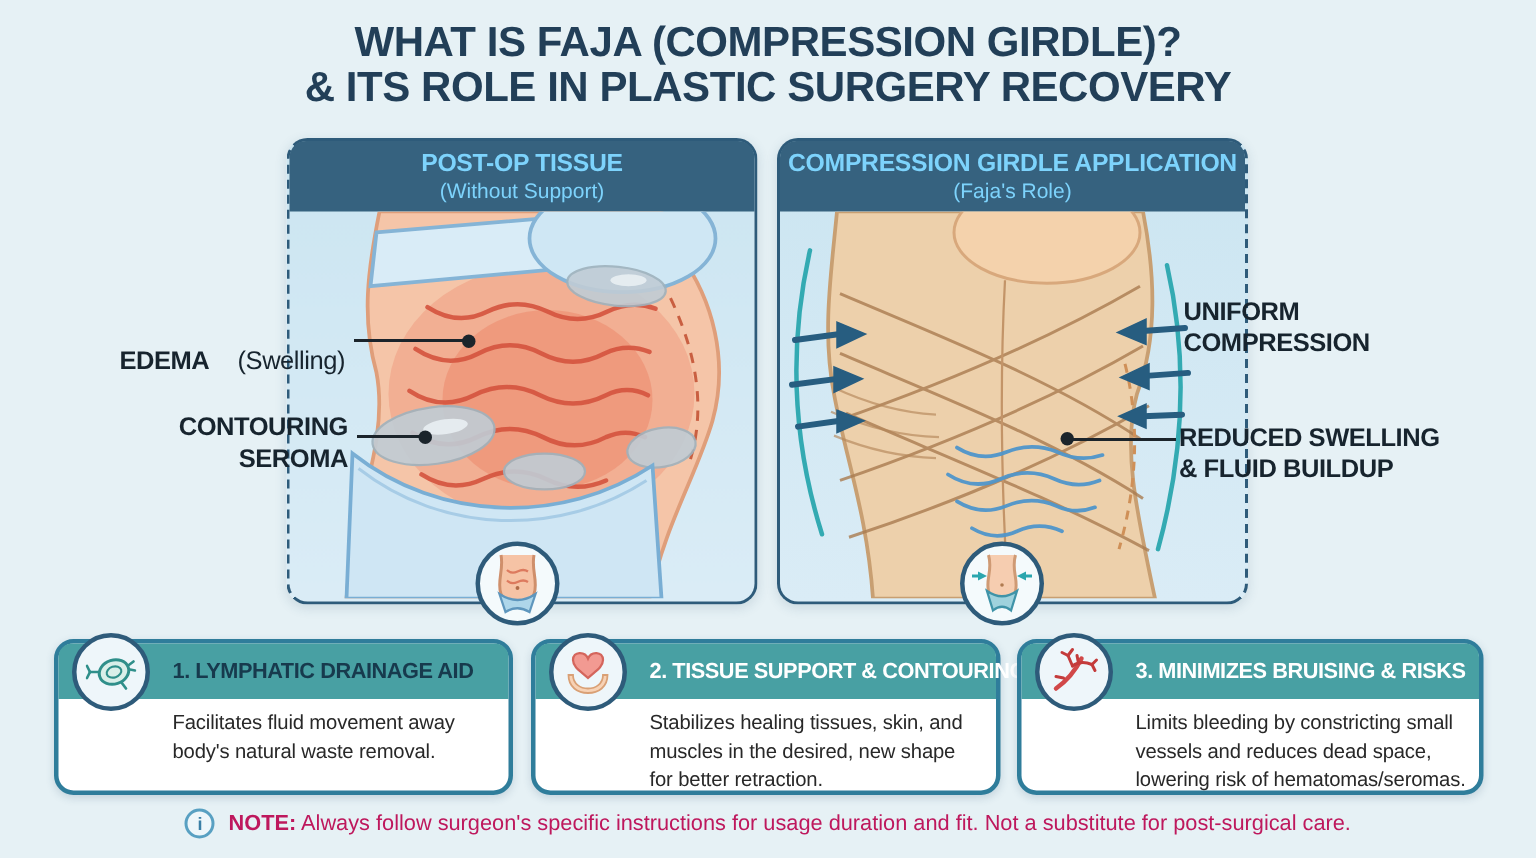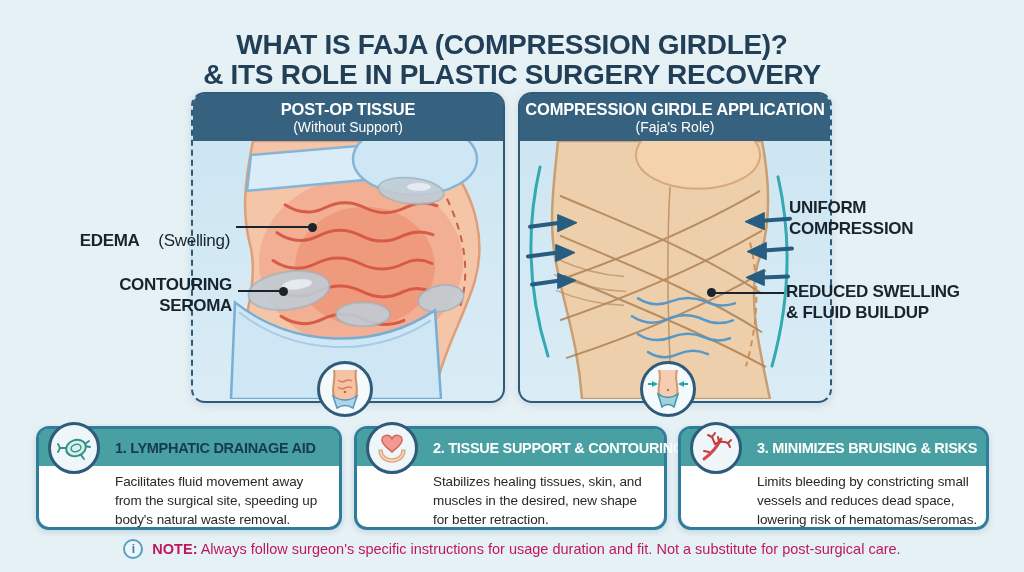--- a/index.html
+++ b/index.html
@@ -1,35 +1,35 @@
 <!DOCTYPE html>
 <html><head>
 <meta charset="utf-8">
 <style>
   html,body{margin:0;padding:0;}
   body{
     width:1024px;height:572px;position:relative;overflow:hidden;
     background:#e6f1f5;font-family:"Liberation Sans",sans-serif;
   }
   .title{
-    position:absolute;top:30px;left:0;width:100%;text-align:center;
+    position:absolute;top:13px;left:0;width:100%;text-align:center;
     font-weight:bold;font-size:28px;line-height:30px;color:#223f58;letter-spacing:-0.3px;
   }
   
   .panel{
     position:absolute;top:92px;width:314px;height:311px;box-sizing:border-box;
     border:2px solid #2e5b7a;border-radius:14px;
     background:linear-gradient(#cbe5f1,#daecf6);
     box-shadow:0 2px 8px rgba(40,80,110,.15);
   }
   .panel.left{left:191px;border-left-style:dashed;}
   .panel.right{left:518px;border-right-style:dashed;}
   .panel-header{
     height:47px;background:#36627f;border-radius:11px 11px 0 0;
-    display:flex;flex-direction:column;align-items:center;justify-content:center;color:#ffffff;
+    display:flex;flex-direction:column;align-items:center;justify-content:center;color:#7dd3fc;
   }
   .ph-title{font-weight:bold;font-size:16.5px;line-height:19px;letter-spacing:-0.2px;}
   .ph-sub{font-size:14px;line-height:16px;}
   .panel-body{position:relative;height:258px;overflow:hidden;border-radius:0 0 12px 12px;}
   .panel-body svg{display:block;width:100%;height:100%;}
   
   .badge{
     position:absolute;width:56px;height:56px;border-radius:50%;
     background:#f4fafc;border:3px solid #2e5b7a;box-sizing:border-box;
     display:flex;align-items:center;justify-content:center;z-index:6;
@@ -248,21 +248,20 @@
         </g>
         <ellipse cx="19" cy="17" rx="10" ry="8" transform="rotate(-18 19 17)" fill="#d9efe9" stroke="#2f8f8a" stroke-width="2"></ellipse>
         <ellipse cx="19" cy="17" rx="5" ry="3.6" transform="rotate(-18 19 17)" fill="none" stroke="#2f8f8a" stroke-width="1.4"></ellipse>
       </svg>
     </div>
     <div class="card-band">
       <span class="card-title">1. LYMPHATIC DRAINAGE AID</span>
     </div>
     <div class="card-body">
       <span>Facilitates fluid movement away</span>
-      <span>from the surgical site, speeding up</span>
       <span>body's natural waste removal.</span>
     </div>
   </div>
 
   <div class="card" id="card-2">
     <div class="icon-circle">
       <svg viewBox="0 0 34 34" width="34" height="34">
         <path d="M17,8 C15,3 7,3 7,9 C7,14 13,17 17,21 C21,17 27,14 27,9 C27,3 19,3 17,8 Z" fill="#f29a92" stroke="#d4655c" stroke-width="1.5"></path>
         <path d="M4,19 C4,27 10,31 17,31 C24,31 30,27 30,19 L27,19 C27,25 22,28 17,28 C12,28 7,25 7,19 Z" fill="#f7d2b5" stroke="#d9a075" stroke-width="1.2"></path>
       </svg>

